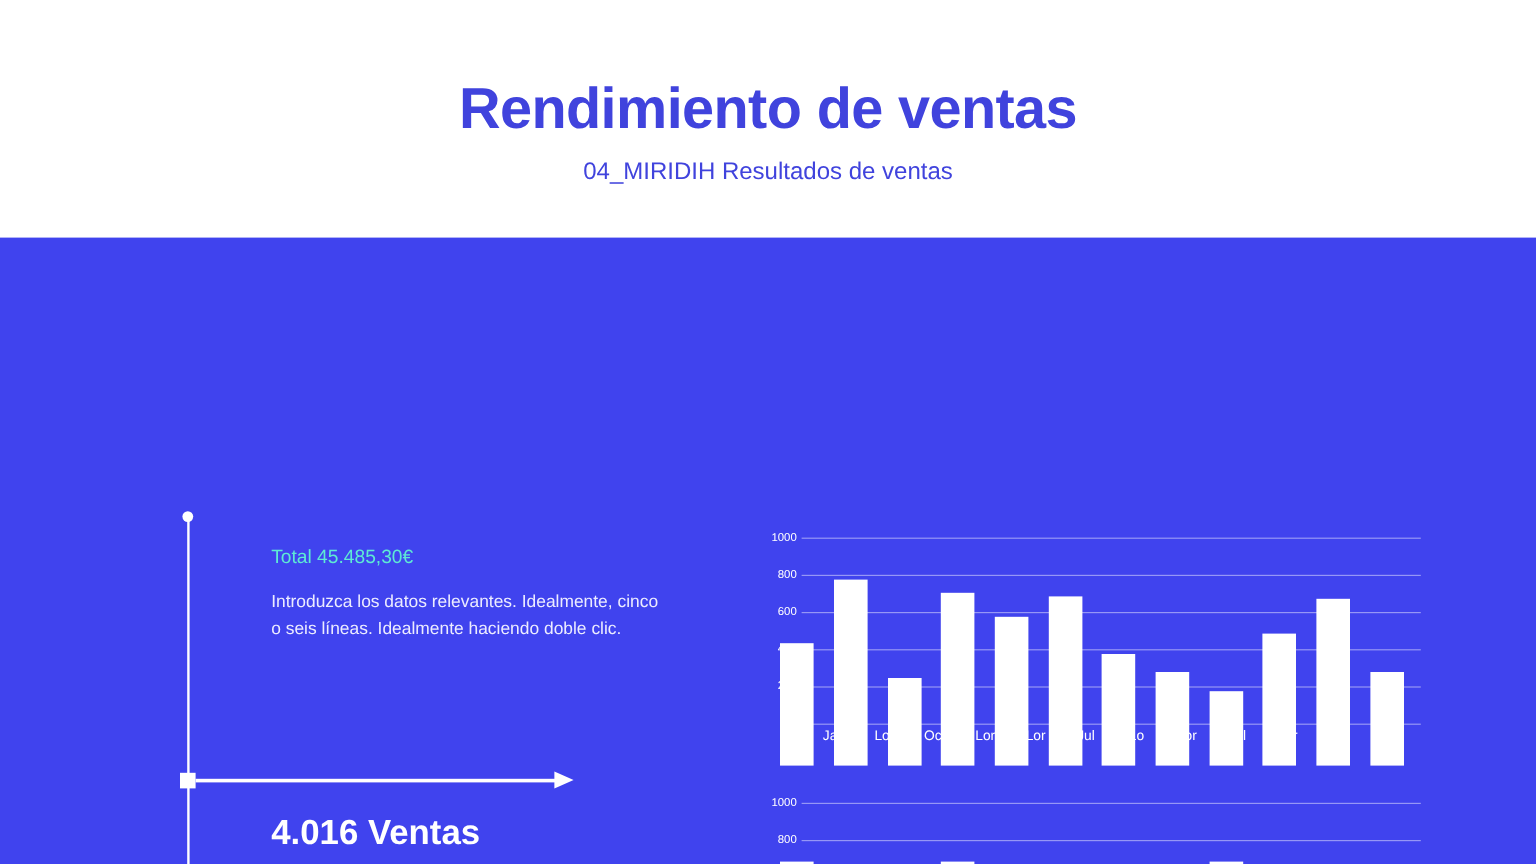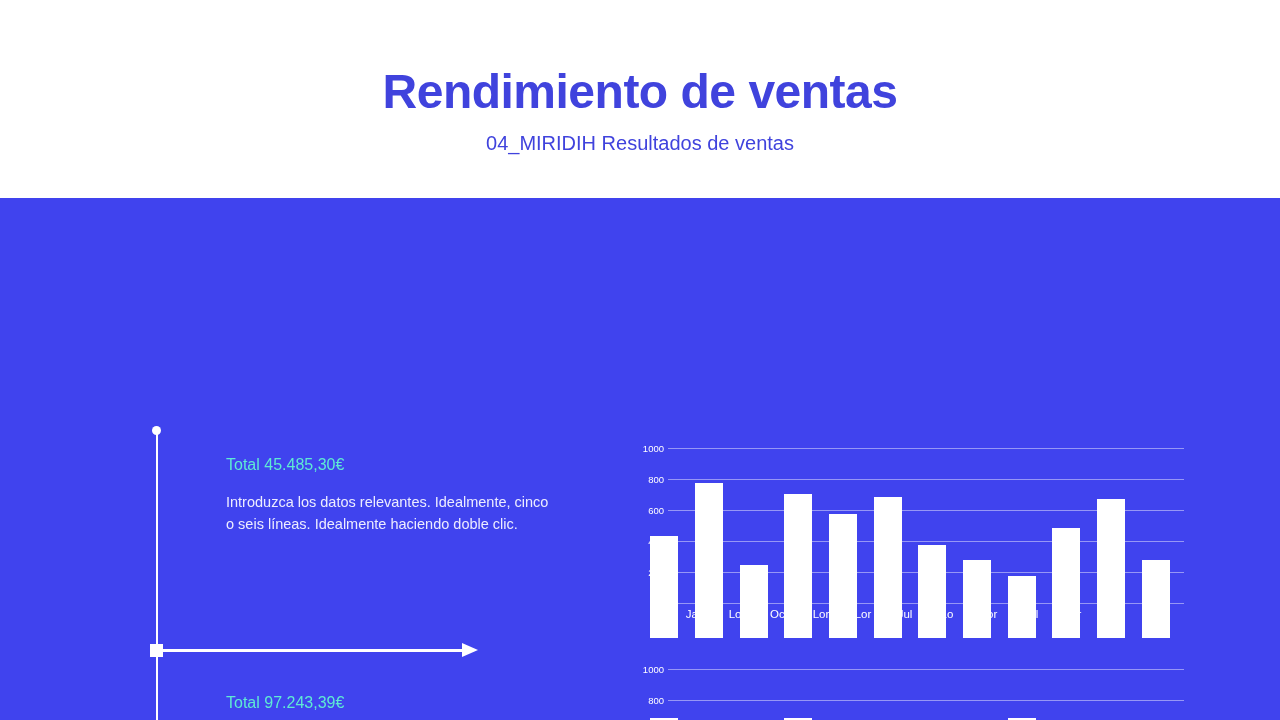--- a/index.html
+++ b/index.html
@@ -218,20 +218,21 @@
     <div class="sq-marker"></div>
     <div class="arrow-line"></div>
     <div class="arrow-head"></div>
 
     <div class="left-col">
       <div class="total-line">Total 45.485,30€</div>
       <div class="desc">Introduzca los datos relevantes. Idealmente, cinco o seis líneas. Idealmente haciendo doble clic.</div>
     </div>
 
     <div class="block2">
+      <div class="big-number">4.016 Ventas</div>
       <div class="total-line">Total 97.243,39€</div>
 
     </div>
 
     <div class="chart" id="chart-top">
       <div class="chart-plot">
           <div class="gridline" style="top: 155px;"></div>
           <div class="ytick" style="top: 155px; left: -32px;">0</div>
           <div class="gridline" style="top: 124px;"></div>
           <div class="ytick" style="top: 124px; left: -32px;">200</div>

